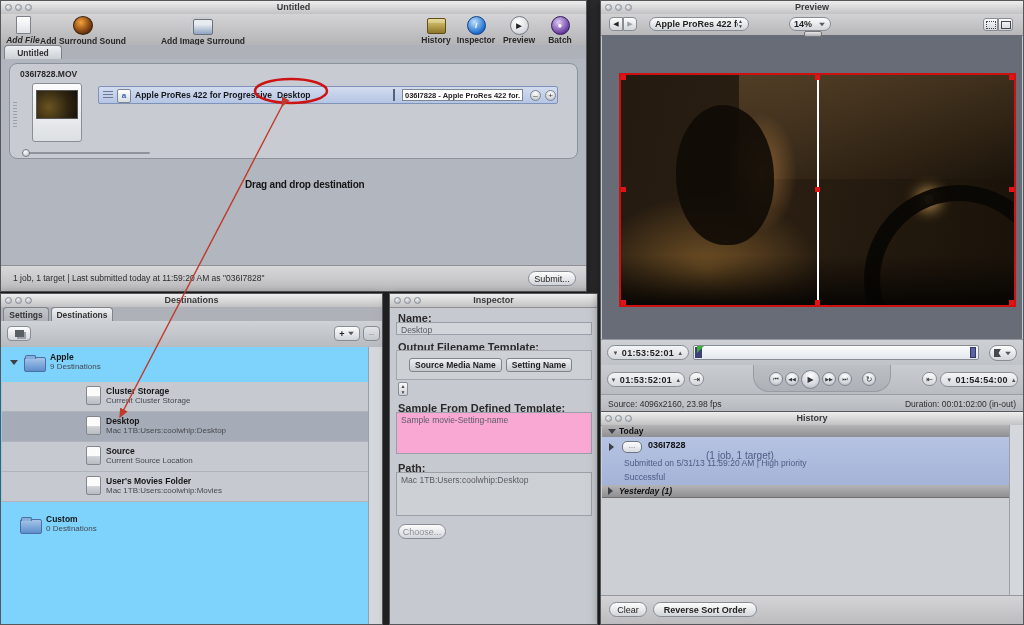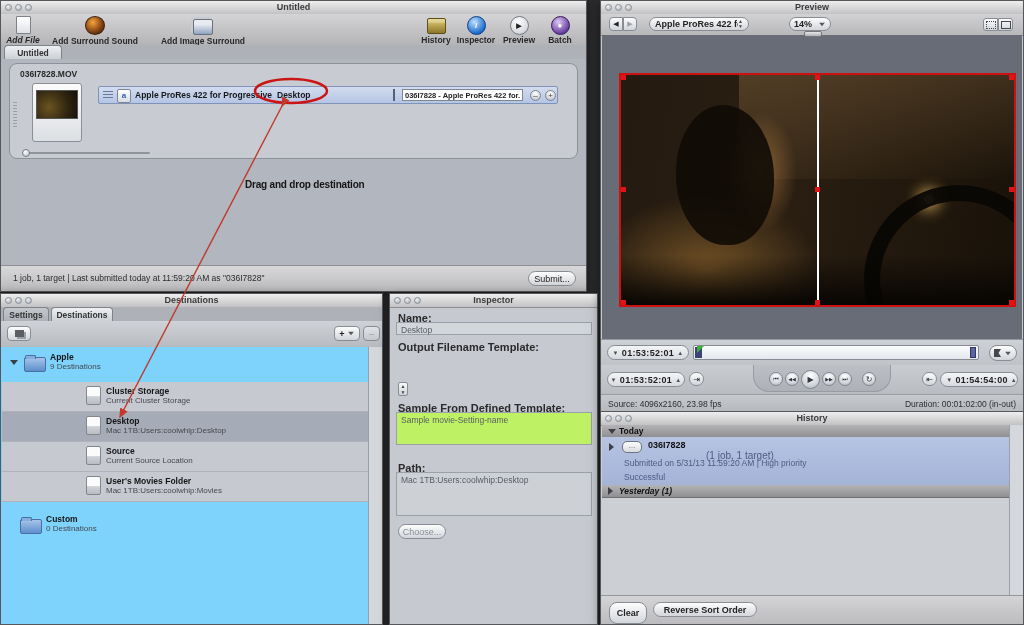--- a/index.html
+++ b/index.html
@@ -73,21 +73,21 @@
         <div class="light"></div>
       </div>
       <span>Untitled</span>
     </div>
 
     <div style="position:absolute;left:0;right:0;top:13px;height:31px;background:linear-gradient(#d4d4d6,#b4b4b6);border-bottom:1px solid #88888a;">
       <div class="tbtn" style="left:4px;top:2px;width:36px;font-style:italic;">
         <div class="ticon" style="width:13px;height:16px;background:linear-gradient(#ffffff,#dfe2e6);border:1px solid #7d828a;border-radius:1px;"></div>
         <div>Add File</div>
       </div>
-      <div class="tbtn" style="left:40px;top:2px;width:108px;">
+      <div class="tbtn" style="left:28px;top:2px;width:108px;">
         <div class="ticon" style="width:18px;height:17px;border-radius:50%;background:radial-gradient(circle at 38% 32%,#f4a43a,#8a4714 55%,#241108);border:1px solid #3a2008;"></div>
         <div>Add Surround Sound</div>
       </div>
       <div class="tbtn" style="left:150px;top:2px;width:104px;">
         <div class="ticon" style="width:18px;height:14px;margin-top:3px;background:linear-gradient(#e8ebef 30%,#8fa3c2);border:1px solid #6c7178;border-radius:2px;box-shadow:-2px -2px 0 #c8ccd2;"></div>
         <div>Add Image Surround</div>
       </div>
       <div class="tbtn" style="left:414px;top:2px;width:42px;">
         <div class="ticon" style="width:17px;height:14px;margin-top:2px;background:linear-gradient(#e0ce76,#8d7628);border:1px solid #5e4f18;border-radius:2px;box-shadow:inset 0 4px 0 rgba(255,255,255,.25);"></div>
         <div>History</div>
@@ -226,24 +226,29 @@
         <div class="light"></div>
         <div class="light"></div>
         <div class="light"></div>
       </div>
       <span>Inspector</span>
     </div>
     <div class="lbl" style="left:8px;top:18px;">Name:</div>
     <div class="fld" style="left:6px;top:28px;width:196px;height:13px;">Desktop</div>
 
     <div class="lbl" style="left:8px;top:47px;">Output Filename Template:</div>
+    <div style="position:absolute;left:6px;top:56px;width:196px;height:30px;background:#cdd0d5;border:1px solid #a3a7ad;box-sizing:border-box;">
+      <div style="position:absolute;left:12px;top:3px;">
+        <span class="token">Source Media Name</span><span class="token">Setting Name</span>
+      </div>
+    </div>
     <div style="position:absolute;left:8px;top:88px;width:10px;height:14px;background:linear-gradient(#fafafa,#cdd1d6);border:1px solid #888d94;border-radius:2px;box-sizing:border-box;text-align:center;font-size:5px;line-height:6px;color:#444;">▲<br>▼</div>
 
     <div class="lbl" style="left:8px;top:108px;">Sample From Defined Template:</div>
-    <div class="fld" style="left:6px;top:118px;width:196px;height:33px;background:#bef264;">
+    <div class="fld" style="left:6px;top:118px;width:196px;height:42px;background:#f9a8d4;">
       <span>Sample movie-Setting-name</span>
     </div>
 
     <div class="lbl" style="left:8px;top:168px;">Path:</div>
     <div class="fld" style="left:6px;top:178px;width:196px;height:44px;background:#cdd0d5;">
       <span>Mac 1TB:Users:coolwhip:Desktop</span>
     </div>
 
     <div class="pill" style="left:8px;top:230px;width:48px;height:15px;color:#8a8f96;">
       <span>Choose...</span>
@@ -374,21 +379,21 @@
       </div>
 
       <div class="hheader" style="top:73px;font-style:italic;">
         <span class="tri right" style="left:6px;top:2px;"></span>
         <span style="position:absolute;left:17px;">Yesterday (1)</span>
       </div>
 
       <div class="scroll" style="right:0;top:13px;bottom:28px;width:14px;"></div>
 
       <div style="position:absolute;left:0;right:0;bottom:0;height:28px;background:linear-gradient(#d4d4d6,#bcbcbe);border-top:1px solid #94979c;">
-        <div class="pill" style="left:8px;top:6px;width:38px;height:22px;font-weight:bold;">
+        <div class="pill" style="left:8px;top:6px;width:38px;height:15px;font-weight:normal;">
           <span>Clear</span>
         </div>
         <div class="pill" style="left:52px;top:6px;width:104px;height:15px;font-weight:bold;">
           <span>Reverse Sort Order</span>
         </div>
       </div>
     </div>
   </div>
 
   <svg width="1024" height="625" style="position:absolute;left:0;top:0;pointer-events:none;z-index:60;">

